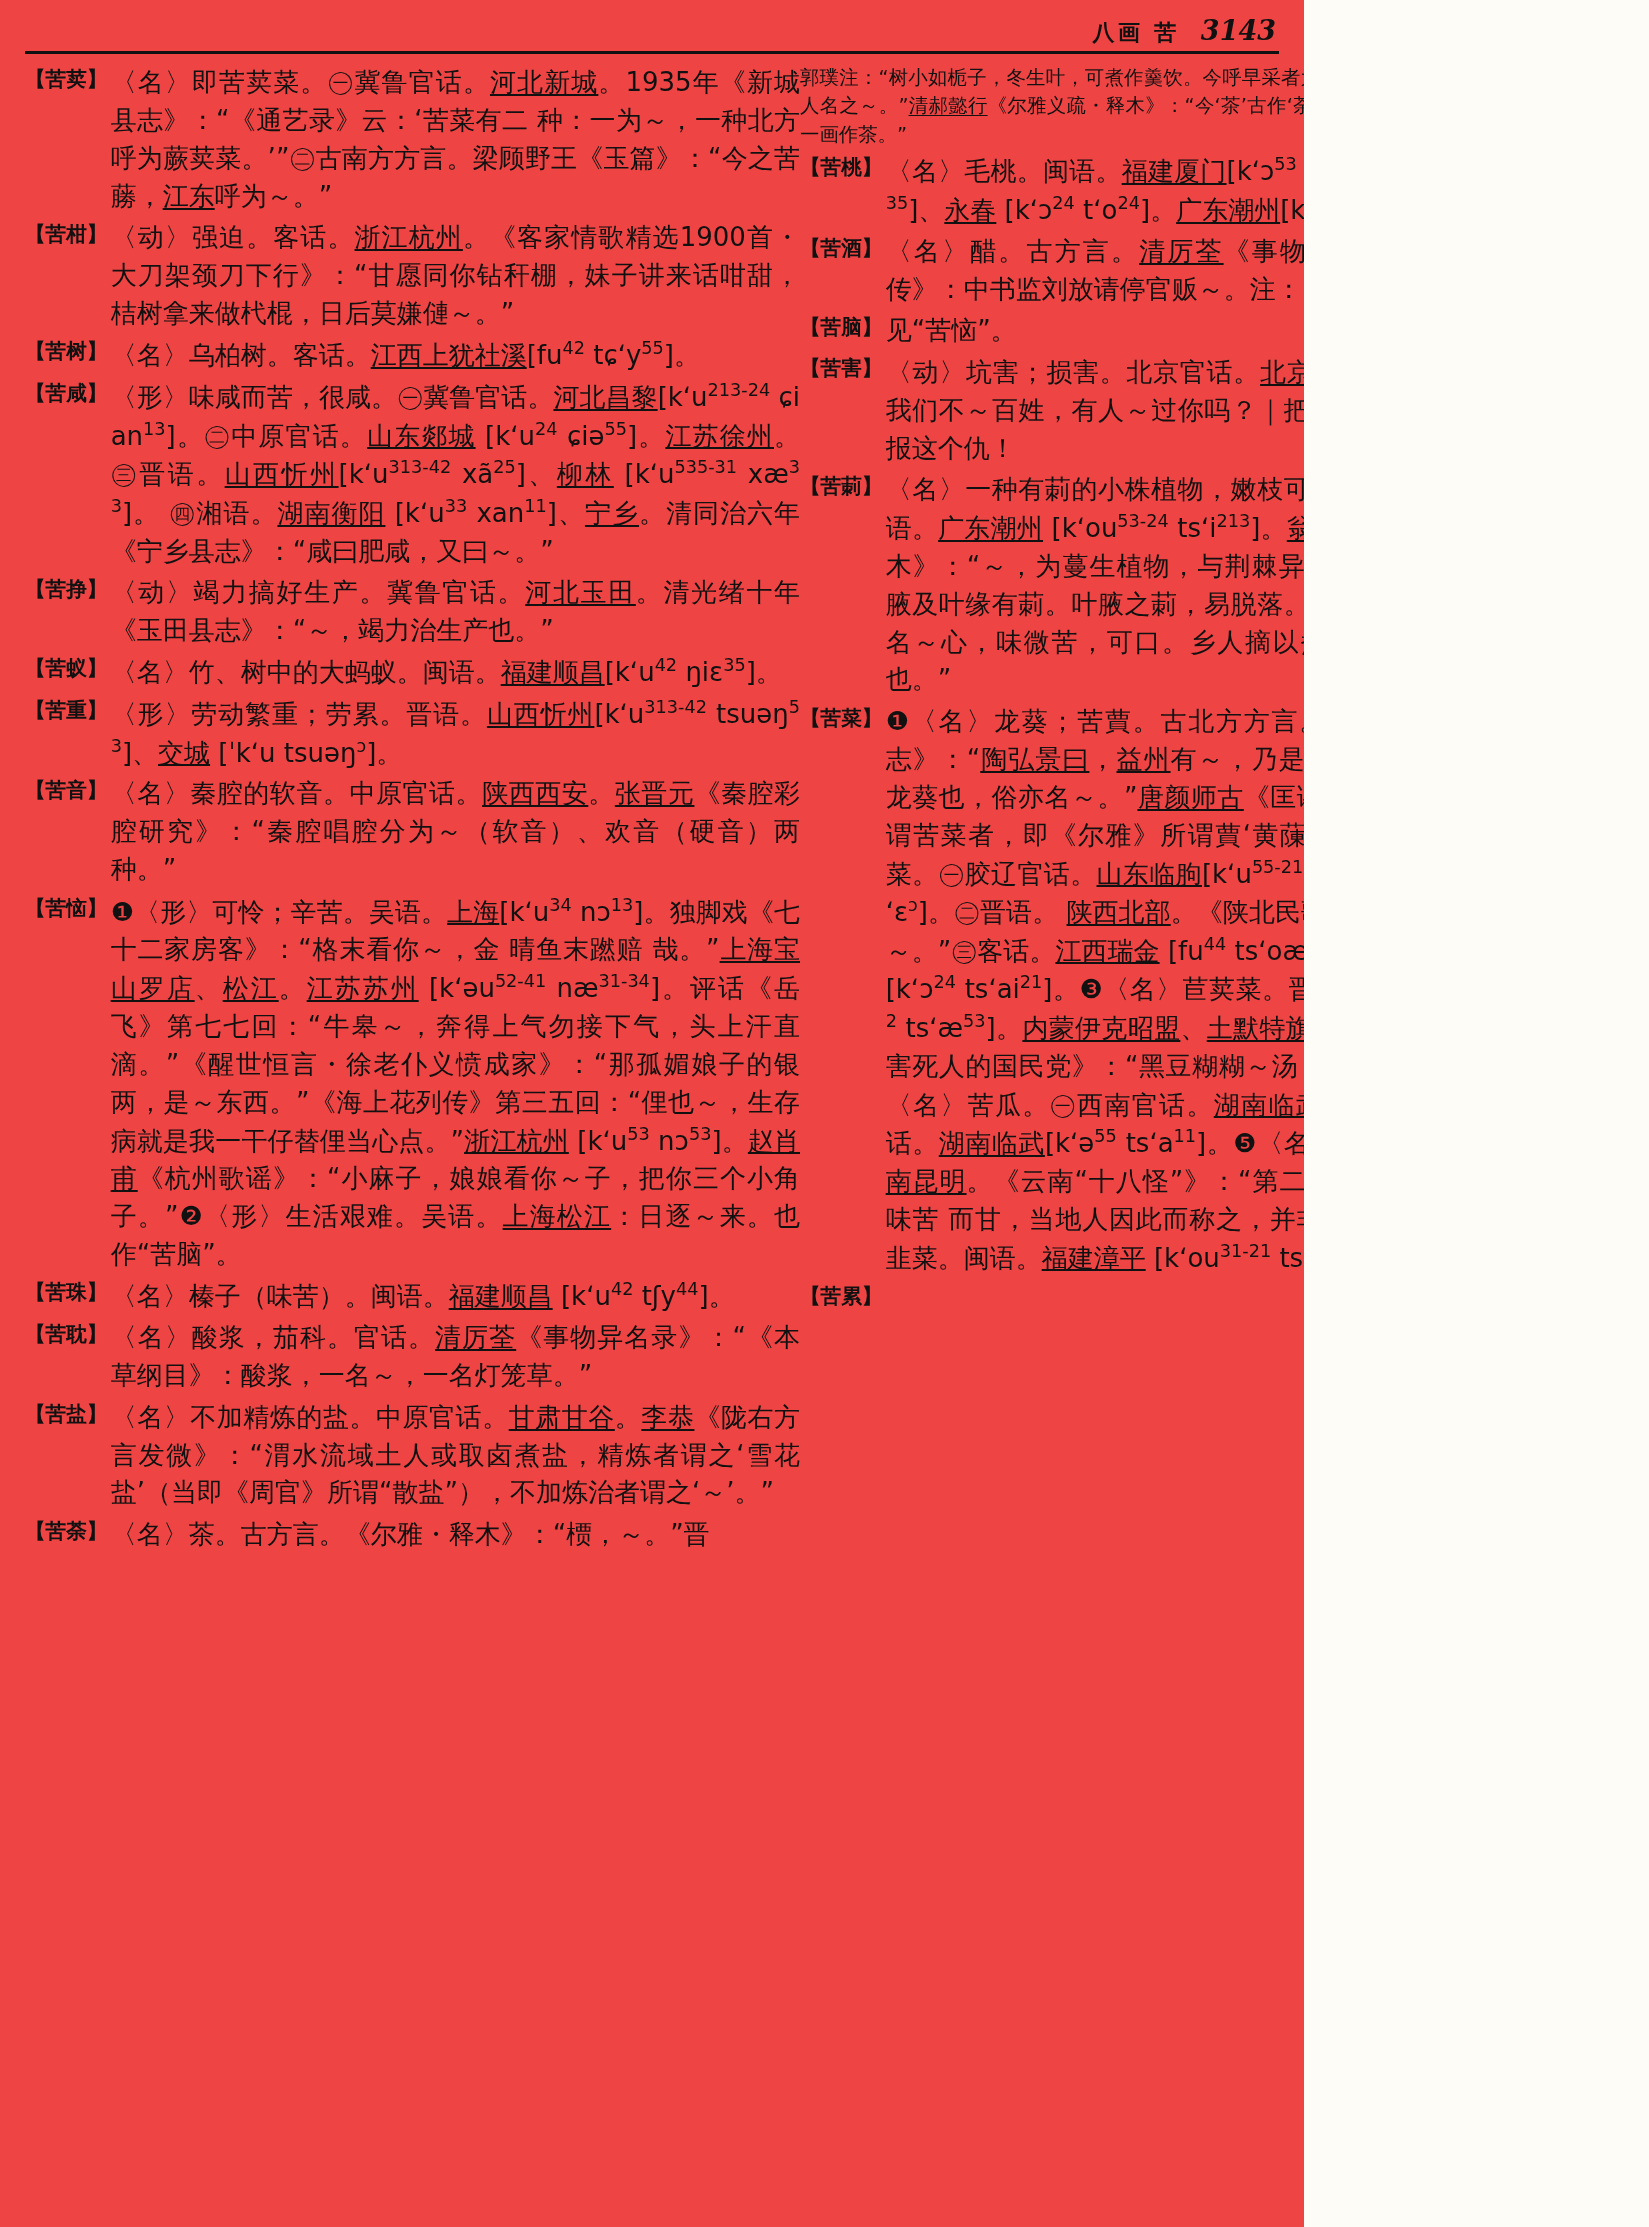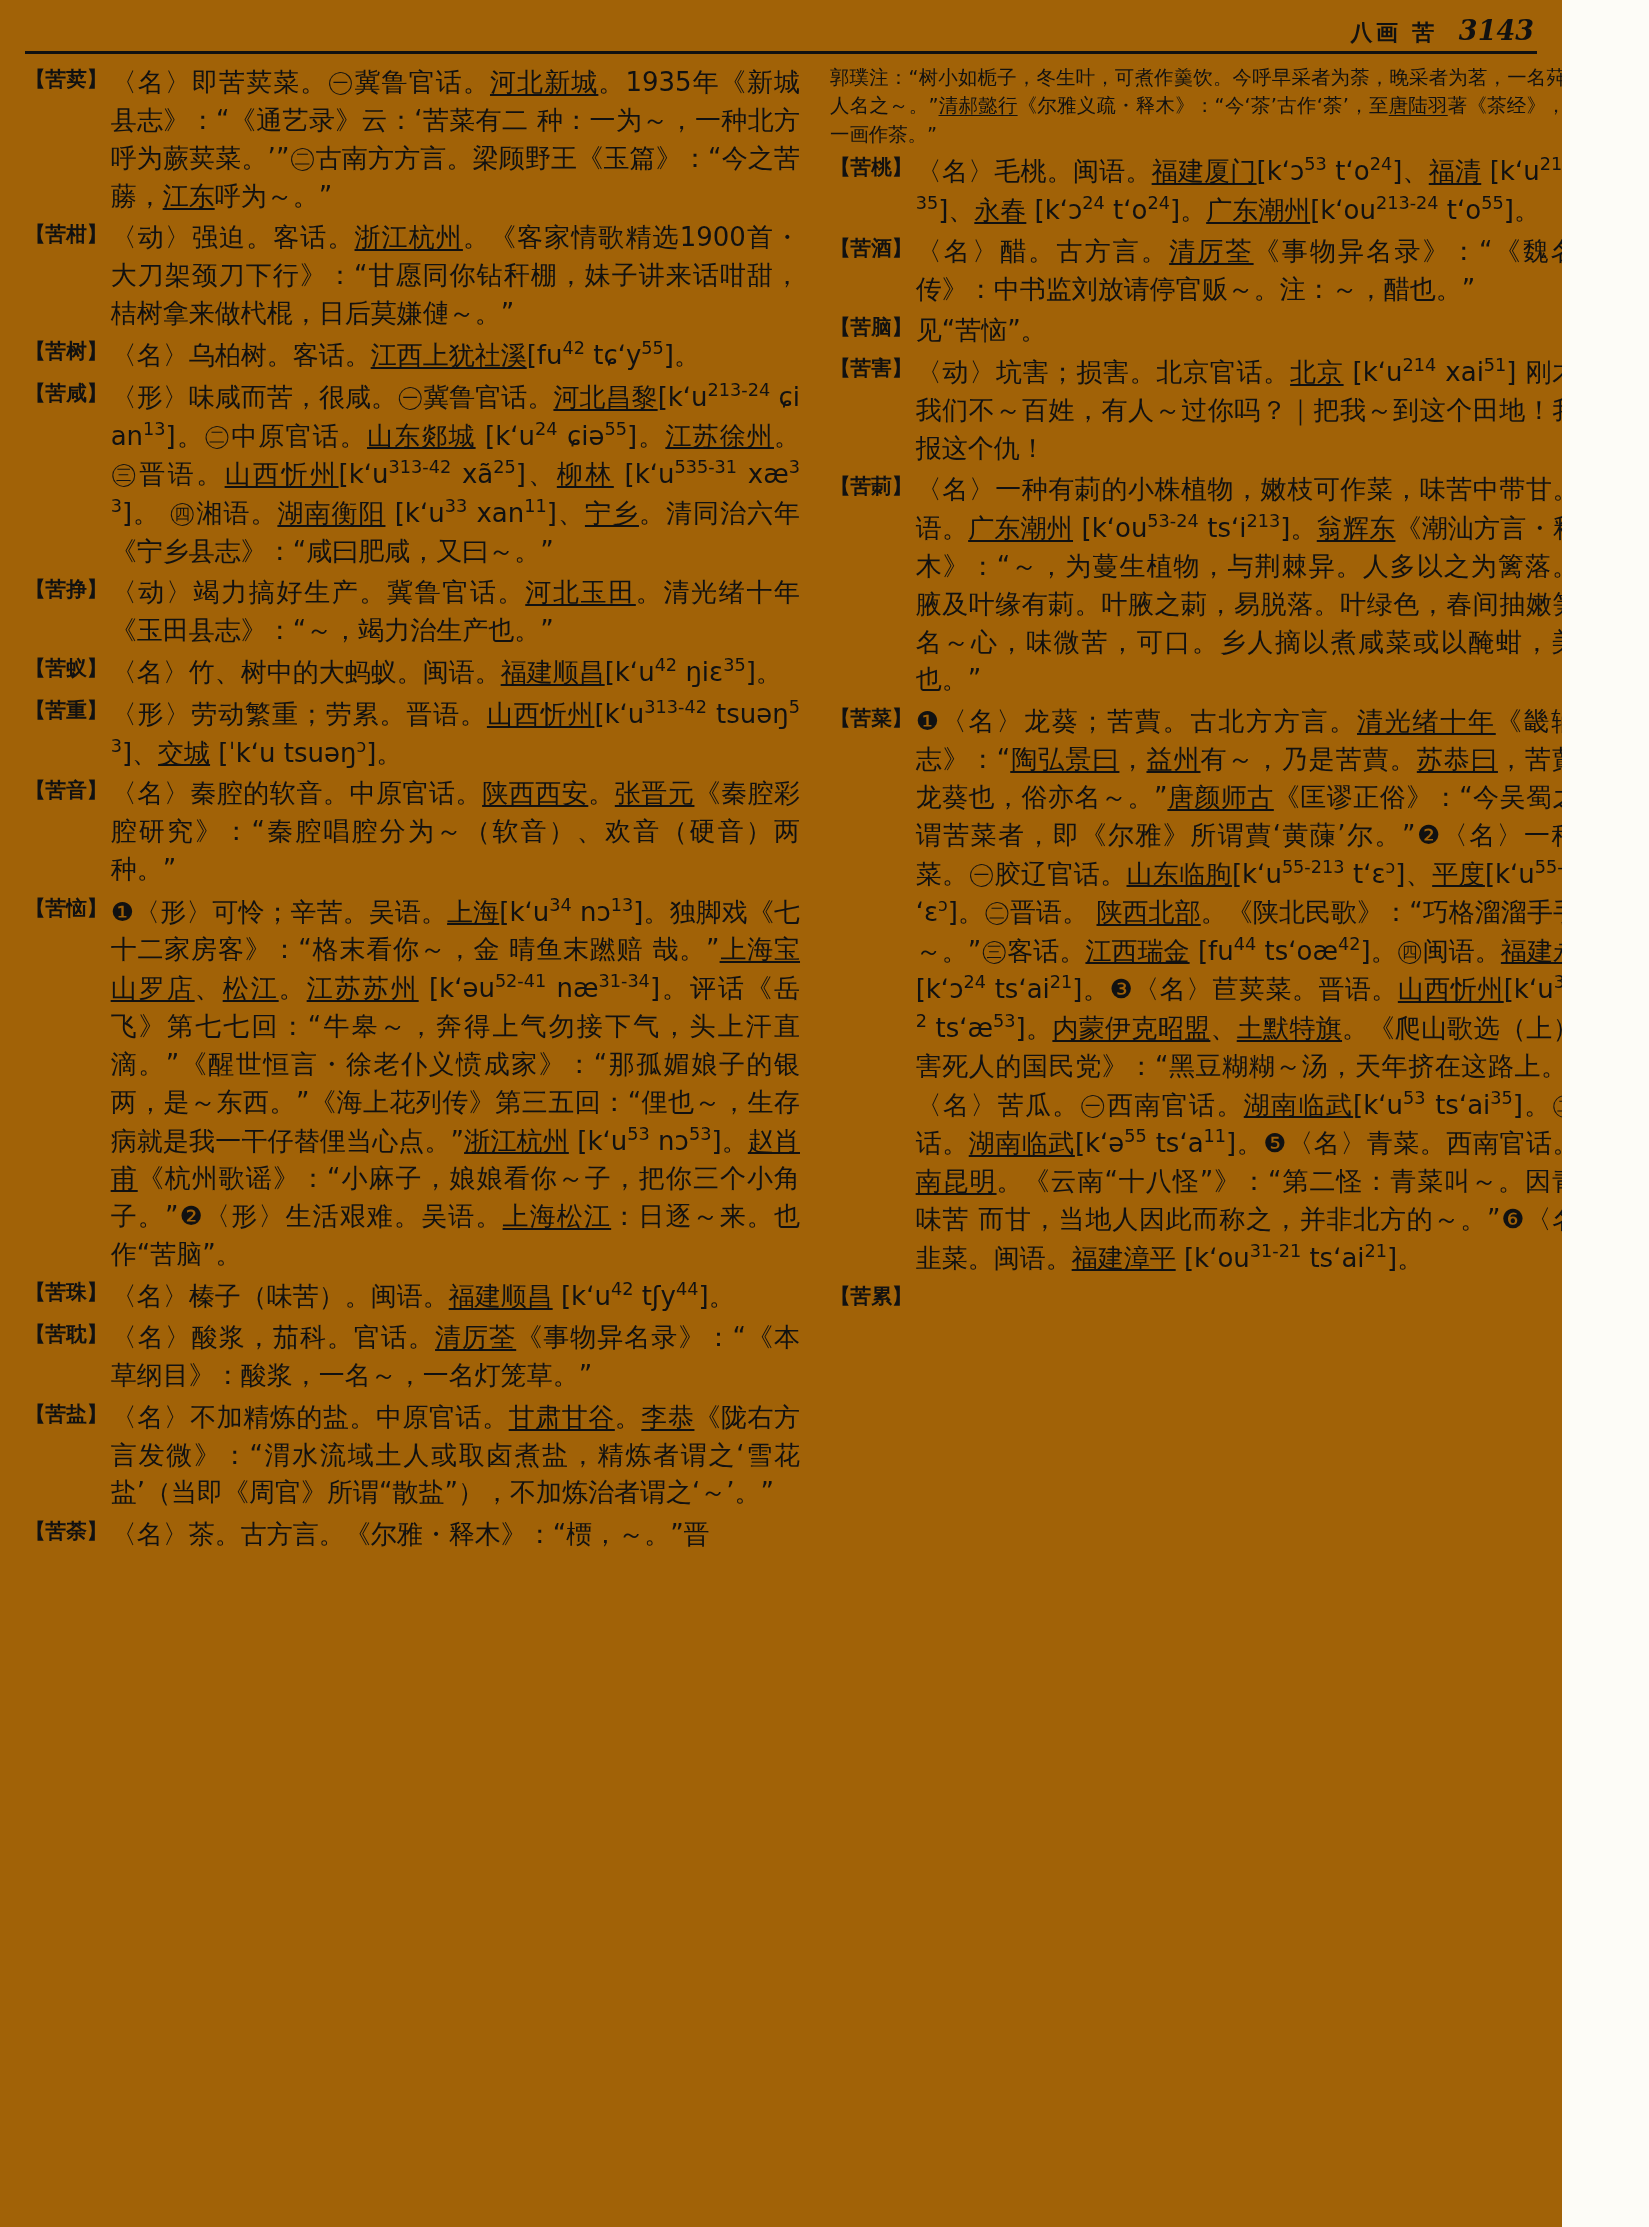--- a/index.html
+++ b/index.html
@@ -2,23 +2,23 @@
 <html style="font-size:13.2px"><head>
 <meta charset="utf-8">
 <style>
   html, body {
     margin: 0;
     padding: 0;
     background: #fdfcf7;
   }
   .page {
     position: relative;
-    width: 1562px;
+    width: 1304px;
     height: 2227px;
-    background: #a16207;
+    background: #ef4444;
     font-family: "DejaVu Sans", "Liberation Sans", sans-serif;
     color: #111;
     box-sizing: border-box;
     padding: 0;
     overflow: hidden;
   }
   .header {
     position: absolute;
     top: 15px;
     right: 28px;
@@ -44,21 +44,20 @@
     height: 2.5px;
     background: #111;
   }
   .columns {
     position: absolute;
     top: 64px;
     left: 25px;
     right: 25px;
     bottom: 8.2px;
     display: flex;
-    gap: 30px;
   }
   .col {
     width: 775px;
     flex: 0 0 775px;
   }
   .entry {
     display: flex;
     margin-bottom: 3.3px;
   }
   .headword {

